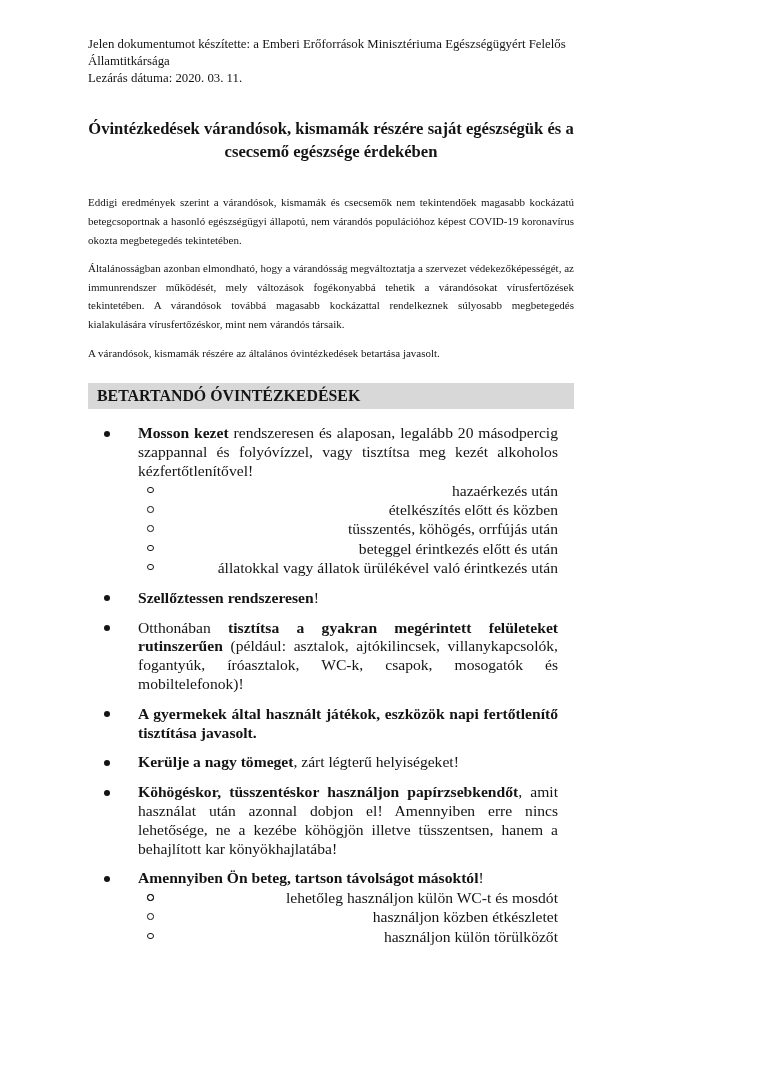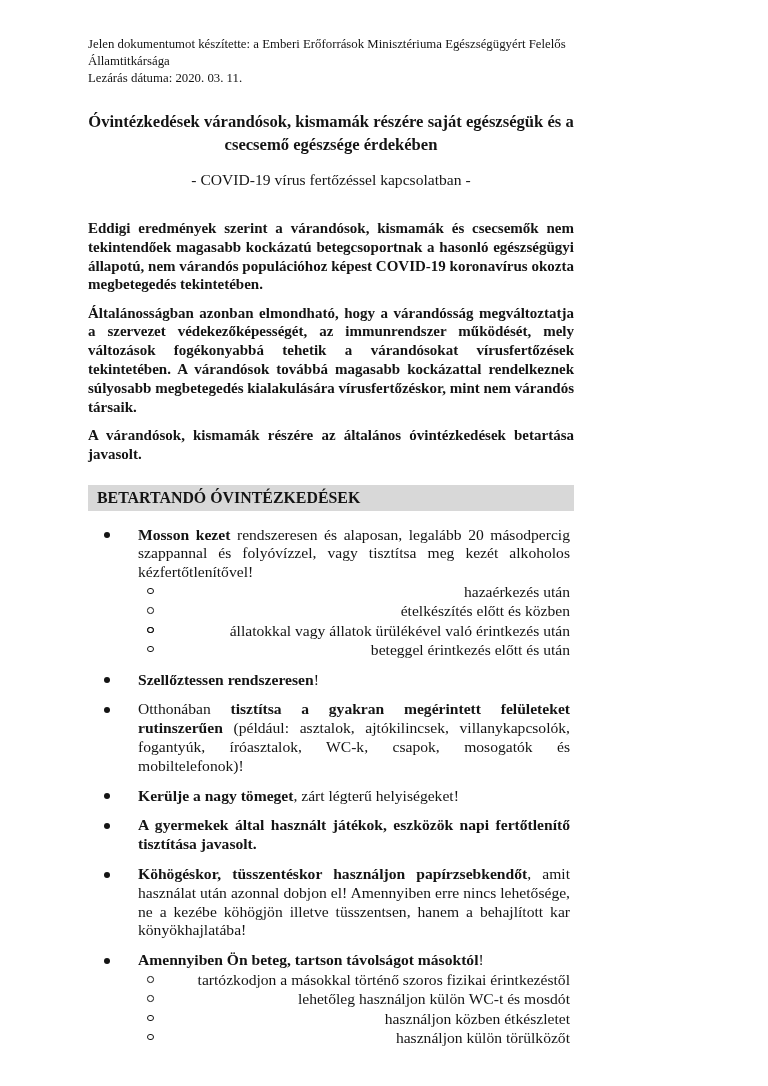--- a/index.html
+++ b/index.html
@@ -19,57 +19,56 @@
     width: 661px;
     height: 1086px;
     padding: 36px 87px 20px 88px;
     background: #ffffff;
   }
   .doc-header {
     font-size: 12.8px;
     line-height: 17px;
   }
   .doc-title {
-    margin-top: 23px;
+    margin-top: 30px;
     font-size: 16.6px;
     font-weight: bold;
     text-align: center;
     line-height: 23px;
   }
   .doc-subtitle {
     margin-top: 14px;
     font-size: 15.6px;
     text-align: center;
     line-height: 19px;
   }
   .body-paragraph {
-    font-size: 15px;
+    font-size: 11px;
     line-height: 18.8px;
     text-align: justify;
     margin: 0 0 9.5px 0;
-    font-weight: bold;
   }
   #para-0 { margin-top: 30px; }
   .section-header {
     margin-top: 21px;
     background: var(--bar-bg, #d8d8d8);
     font-size: 15.9px;
     font-weight: bold;
     padding: 3px 13px 4px 9px;
     line-height: 19px;
   }
   .section-intro {
     margin-top: 13px;
     font-size: 15.6px;
     line-height: 18.8px;
     text-align: justify;
   }
   ul.precautions {
     list-style: none;
-    margin: 15px 4px 0 0;
+    margin: 15px 16px 0 0;
     padding: 0;
   }
   ul.precautions > li {
     position: relative;
     padding-left: 50px;
     margin-bottom: 11px;
     font-size: 15.6px;
     line-height: 18.8px;
     text-align: justify;
   }
@@ -111,43 +110,42 @@
 
 <div class="page">
 
   <div class="doc-header">
     <div>Jelen dokumentumot készítette: a Emberi Erőforrások Minisztériuma Egészségügyért Felelős Államtitkársága</div>
     <div>Lezárás dátuma: 2020. 03. 11.</div>
   </div>
 
   <div class="doc-title">Óvintézkedések várandósok, kismamák részére saját egészségük és a csecsemő egészsége érdekében</div>
 
-  <div class="doc-subtitle">- COVID-19 vírus fertőzéssel kapcsolatban -</div>
 
   <p class="body-paragraph" id="para-0">Eddigi eredmények szerint a várandósok, kismamák és csecsemők nem tekintendőek magasabb kockázatú betegcsoportnak a hasonló egészségügyi állapotú, nem várandós populációhoz képest COVID-19 koronavírus okozta megbetegedés tekintetében.</p>
   <p class="body-paragraph">Általánosságban azonban elmondható, hogy a várandósság megváltoztatja a szervezet védekezőképességét, az immunrendszer működését, mely változások fogékonyabbá tehetik a várandósokat vírusfertőzések tekintetében. A várandósok továbbá magasabb kockázattal rendelkeznek súlyosabb megbetegedés kialakulására vírusfertőzéskor, mint nem várandós társaik.</p>
   <p class="body-paragraph">A várandósok, kismamák részére az általános óvintézkedések betartása javasolt.</p>
 
   <div class="section-header">BETARTANDÓ ÓVINTÉZKEDÉSEK</div>
 
 
   <ul class="precautions" id="precautions-list">
       <li><span class="bullet-dot"></span><span class="b">Mosson kezet</span><span> rendszeresen és alaposan, legalább 20 másodpercig szappannal és folyóvízzel, vagy tisztítsa meg kezét alkoholos kézfertőtlenítővel!</span><ul class="sub-list">
           <li><span class="sub-circle"></span><span>hazaérkezés után</span></li>
           <li><span class="sub-circle"></span><span>ételkészítés előtt és közben</span></li>
-          <li><span class="sub-circle"></span></li>
+          <li><span class="sub-circle"></span><span>tüsszentés, köhögés, orrfújás után</span></li>
+          <li><span class="sub-circle"></span><span>beteggel érintkezés előtt és után</span></li>
           <li><span class="sub-circle"></span><span>állatokkal vagy állatok ürülékével való érintkezés után</span></li>
-          <li><span class="sub-circle"></span><span>beteggel érintkezés előtt és után</span></li>
         </ul></li>
       <li><span class="bullet-dot"></span><span class="b">Szellőztessen rendszeresen</span><span>!</span></li>
       <li><span class="bullet-dot"></span><span>Otthonában </span><span class="b">tisztítsa a gyakran megérintett felületeket rutinszerűen</span><span> (például: asztalok, ajtókilincsek, villanykapcsolók, fogantyúk, íróasztalok, WC-k, csapok, mosogatók és mobiltelefonok)!</span></li>
+      <li><span class="bullet-dot"></span><span class="b">A gyermekek által használt játékok, eszközök napi fertőtlenítő tisztítása javasolt.</span></li>
       <li><span class="bullet-dot"></span><span class="b">Kerülje a nagy tömeget</span><span>, zárt légterű helyiségeket!</span></li>
-      <li><span class="bullet-dot"></span><span class="b">A gyermekek által használt játékok, eszközök napi fertőtlenítő tisztítása javasolt.</span></li>
       <li><span class="bullet-dot"></span><span class="b">Köhögéskor, tüsszentéskor használjon papírzsebkendőt</span><span>, amit használat után azonnal dobjon el! Amennyiben erre nincs lehetősége, ne a kezébe köhögjön illetve tüsszentsen, hanem a behajlított kar könyökhajlatába!</span></li>
       <li><span class="bullet-dot"></span><span class="b">Amennyiben Ön beteg, tartson távolságot másoktól</span><span>!</span><ul class="sub-list">
-          <li><span class="sub-circle"></span><span>tartózkodjon a másokkal történő szoros fizikai érintkezéstől</span></li>
+          <li><span class="sub-circle"></span></li>
           <li><span class="sub-circle"></span><span>lehetőleg használjon külön WC-t és mosdót</span></li>
           <li><span class="sub-circle"></span><span>használjon közben étkészletet</span></li>
           <li><span class="sub-circle"></span><span>használjon külön törülközőt</span></li>
         </ul></li>
     </ul>
 
 </div>
 
 </body></html>

